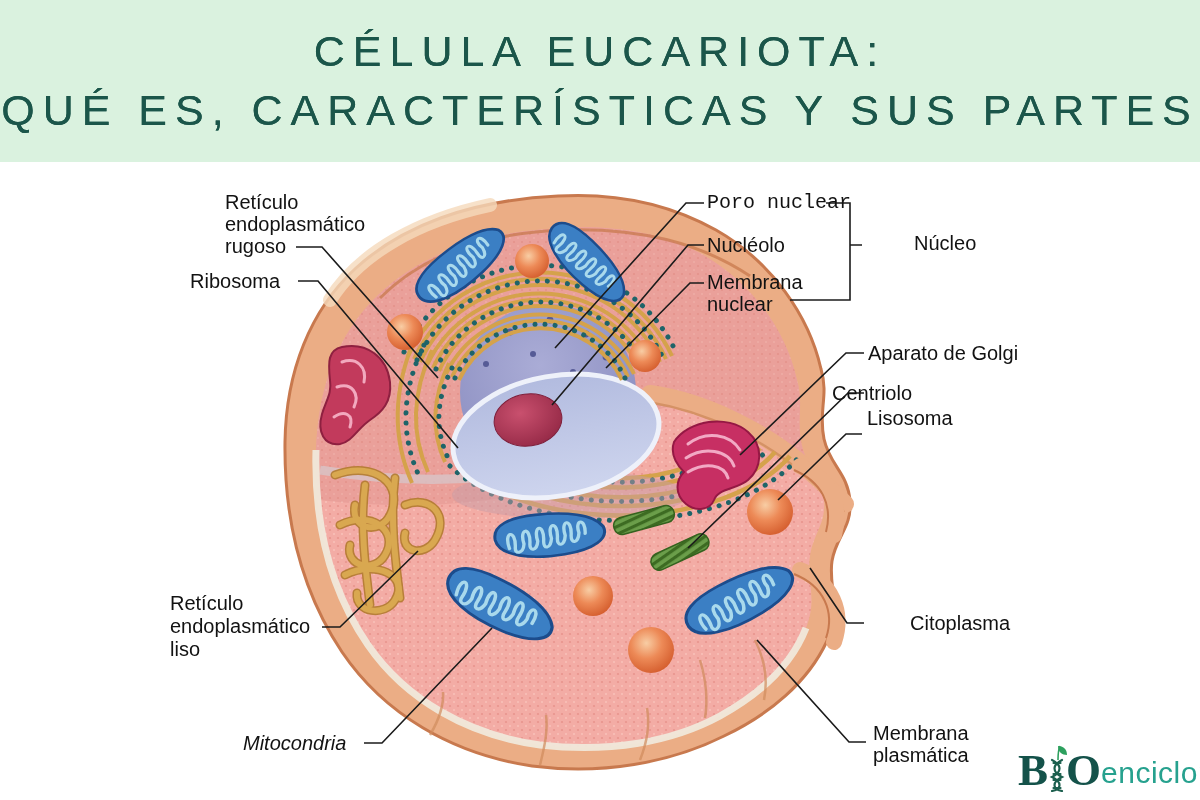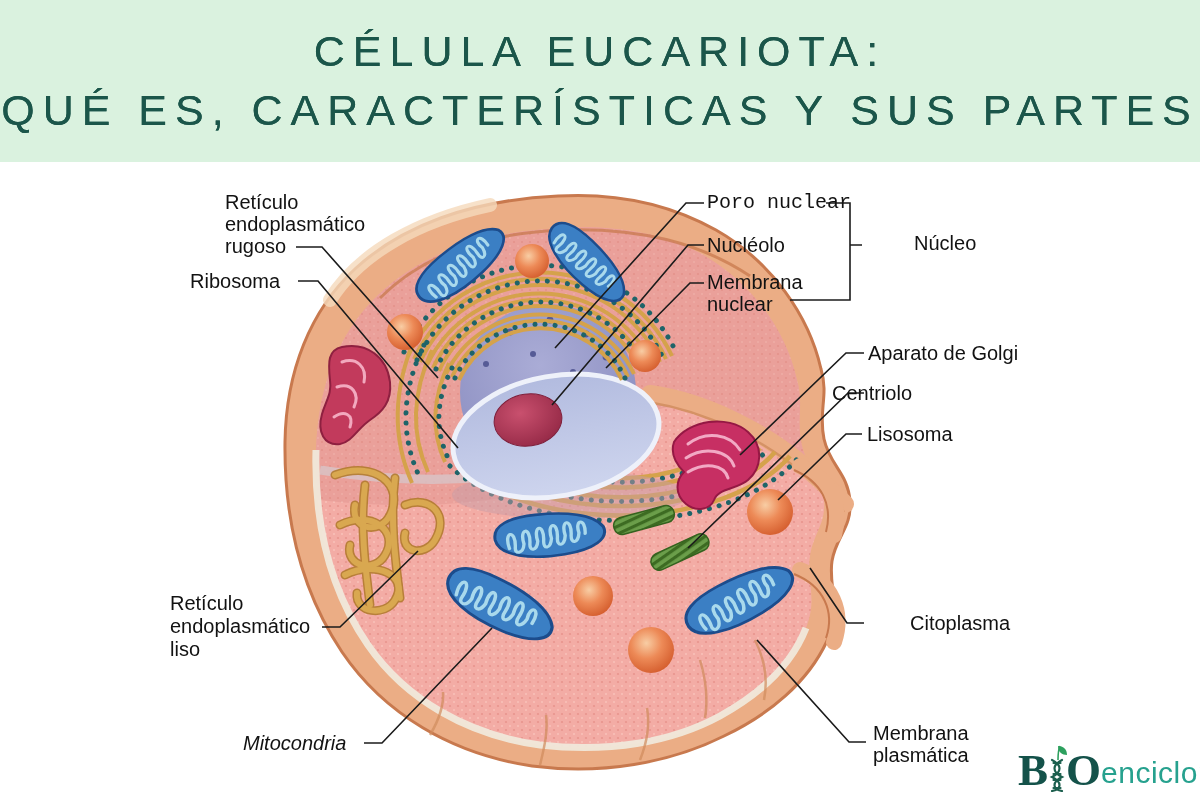--- a/index.html
+++ b/index.html
@@ -17,21 +17,21 @@
   .art{position:absolute;left:0;top:0;}
   .lbl{position:absolute;font-size:20px;line-height:22px;color:#121212;white-space:pre-line;}
   .lbl-reticulo-rugoso{left:225px;top:191px;}
   .lbl-ribosoma{left:190px;top:270px;}
   .lbl-poro-nuclear{left:707px;top:192px;font-family:Liberation Mono, monospace;}
   .lbl-nucleolo{left:707px;top:234px;}
   .lbl-membrana-nuclear{left:707px;top:271px;}
   .lbl-nucleo{left:870px;top:232px;margin-left:44px;}
   .lbl-aparato-golgi{left:868px;top:342px;}
   .lbl-centriolo{left:832px;top:382px;}
-  .lbl-lisosoma{left:867px;top:423px;}
+  .lbl-lisosoma{left:867px;top:407px;}
   .lbl-citoplasma{left:910px;top:612px;}
   .lbl-membrana-plasmatica{left:873px;top:722px;}
   .lbl-reticulo-liso{left:170px;top:592px;line-height:23px;}
   .lbl-mitocondria{left:243px;top:732px;font-style:italic;}
   
   .logo{position:absolute;left:1018px;top:744px;height:48px;display:flex;align-items:flex-end;}
   .logo-b,.logo-o{font-family:"Liberation Serif",serif;font-weight:bold;font-size:45px;
                   line-height:44px;color:#14524a;}
   .logo-dna{margin:0 -4px;}
   .logo-suffix{font-family:"Liberation Sans",sans-serif;font-size:30px;line-height:39px;

